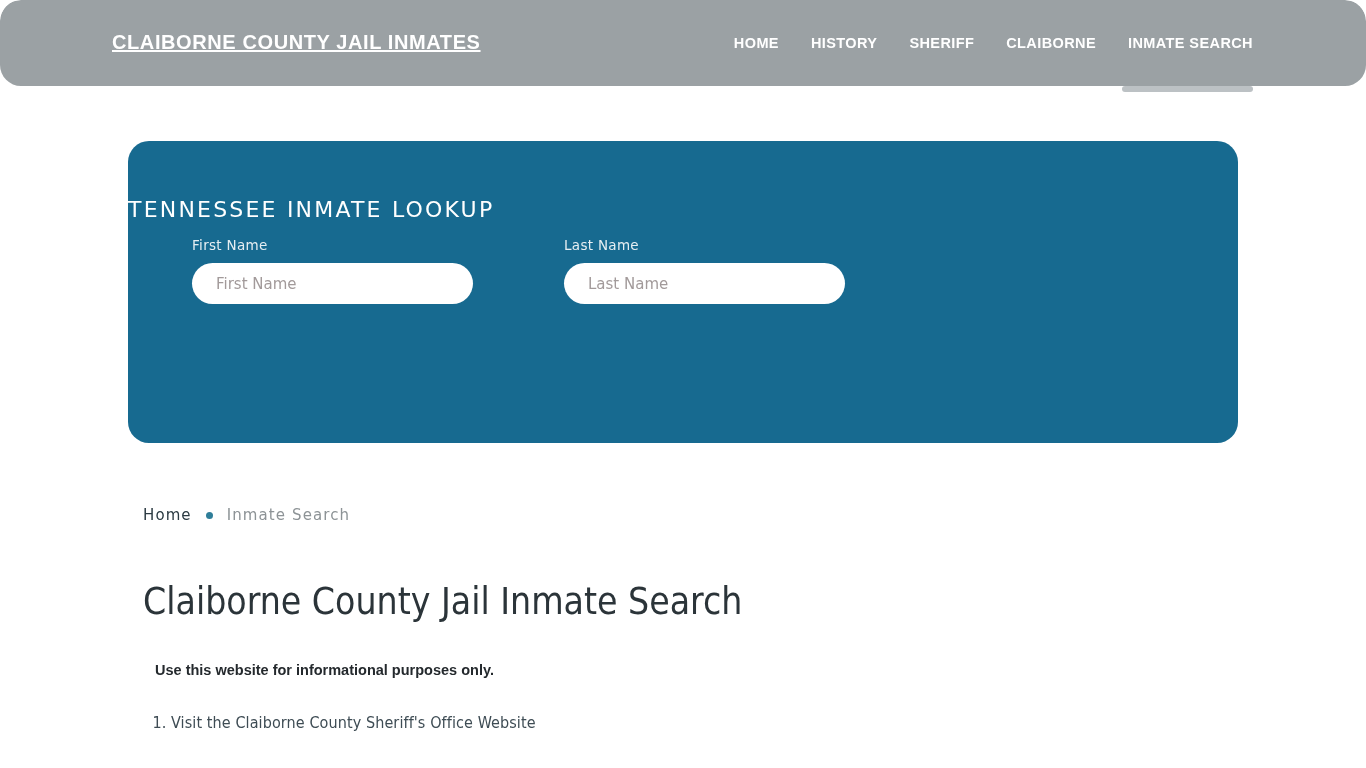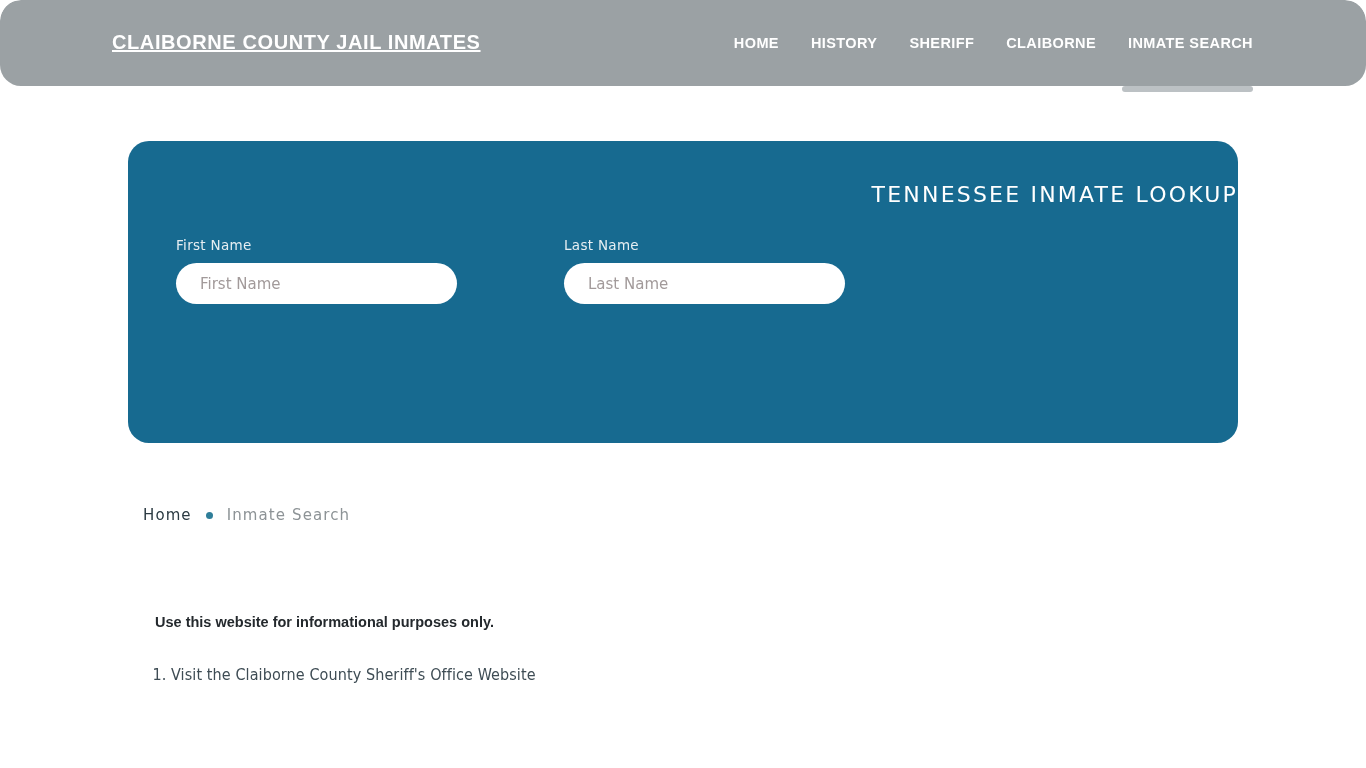--- a/index.html
+++ b/index.html
@@ -64,41 +64,41 @@
   
   .lookup-panel {
     position: absolute;
     left: 128px;
     top: 141px;
     width: 1110px;
     height: 302px;
     background: #176a90;
   }
   .panel-title {
-    text-align: right;
+    text-align: left;
     color: #ffffff;
     font-size: 22px;
     font-weight: normal;
     letter-spacing: 2.2px;
     margin: 0;
-    padding-top: 41px;
+    padding-top: 56px;
     font-family: "DejaVu Sans", sans-serif;
   }
   .fields-row {
     position: absolute;
     top: 96px;
     left: 0;
     width: 100%;
     height: 70px;
   }
   .field {
     position: absolute;
     top: 0;
   }
-  .field.first  { left: 48px;  width: 281px; }
+  .field.first  { left: 64px;  width: 281px; }
   .field.last   { left: 436px; width: 281px; }
   .field.state  { left: 769px; width: 281px; }
   .field-label {
     display: block;
     color: #e6eef2;
     font-size: 13.5px;
     letter-spacing: 0.3px;
     margin-bottom: 10px;
     font-family: "DejaVu Sans", sans-serif;
   }
@@ -240,20 +240,21 @@
 
 </section>
 
 <div class="breadcrumb">
   <a class="crumb-home" href="#">Home</a>
   <span class="crumb-sep"></span>
   <span class="crumb-current">Inmate Search</span>
 </div>
 
 <main class="content">
+  <h1 class="page-title">Claiborne County Jail Inmate Search</h1>
 
   <p class="para p1">Use this website for informational purposes only.</p>
 
 
 
   <ol class="steps">
     <li>Visit the Claiborne County Sheriff's Office Website</li>
   </ol>
 </main>
 

